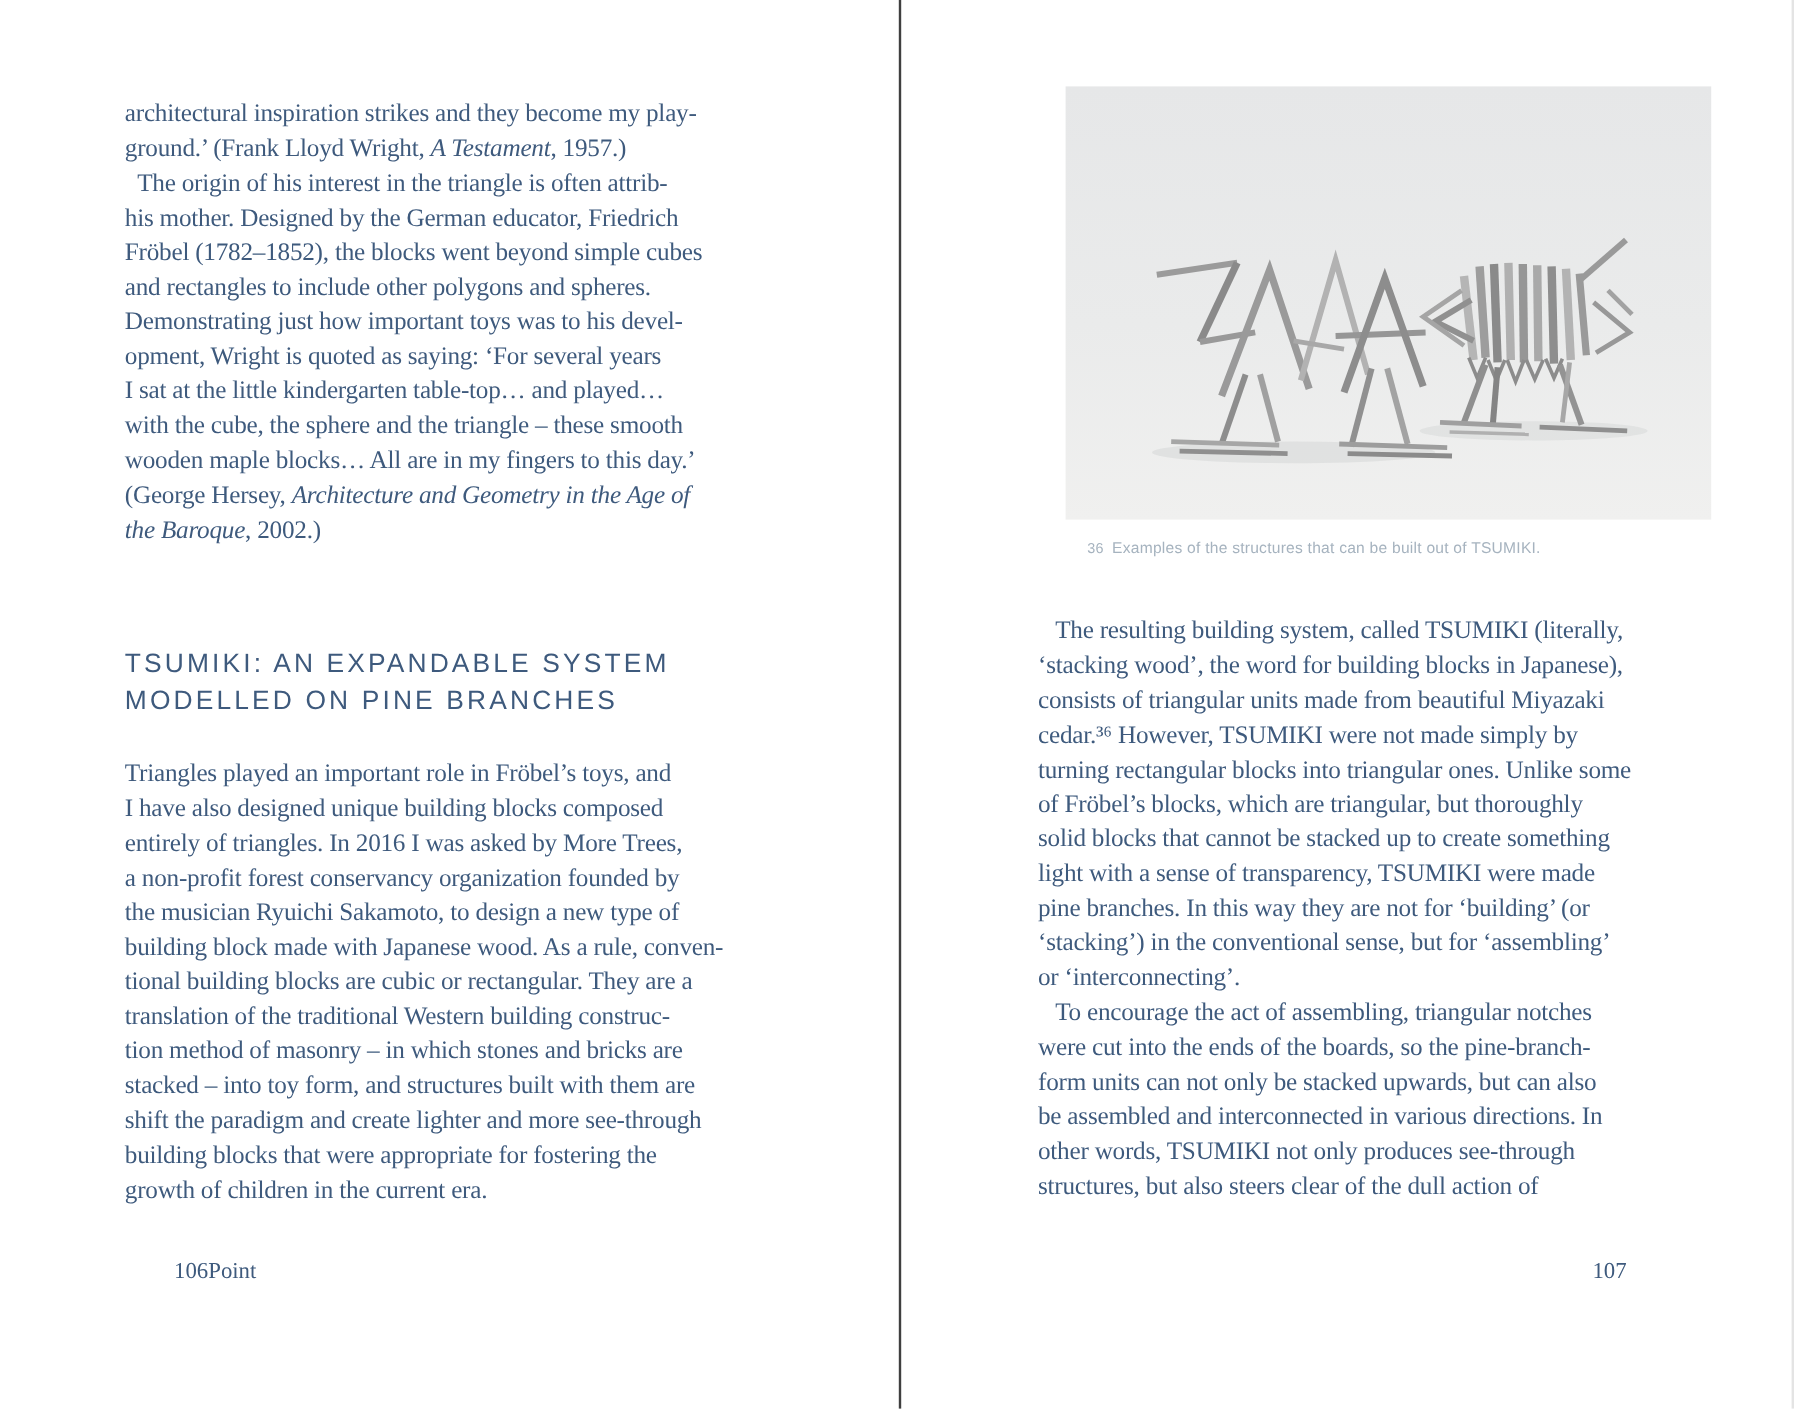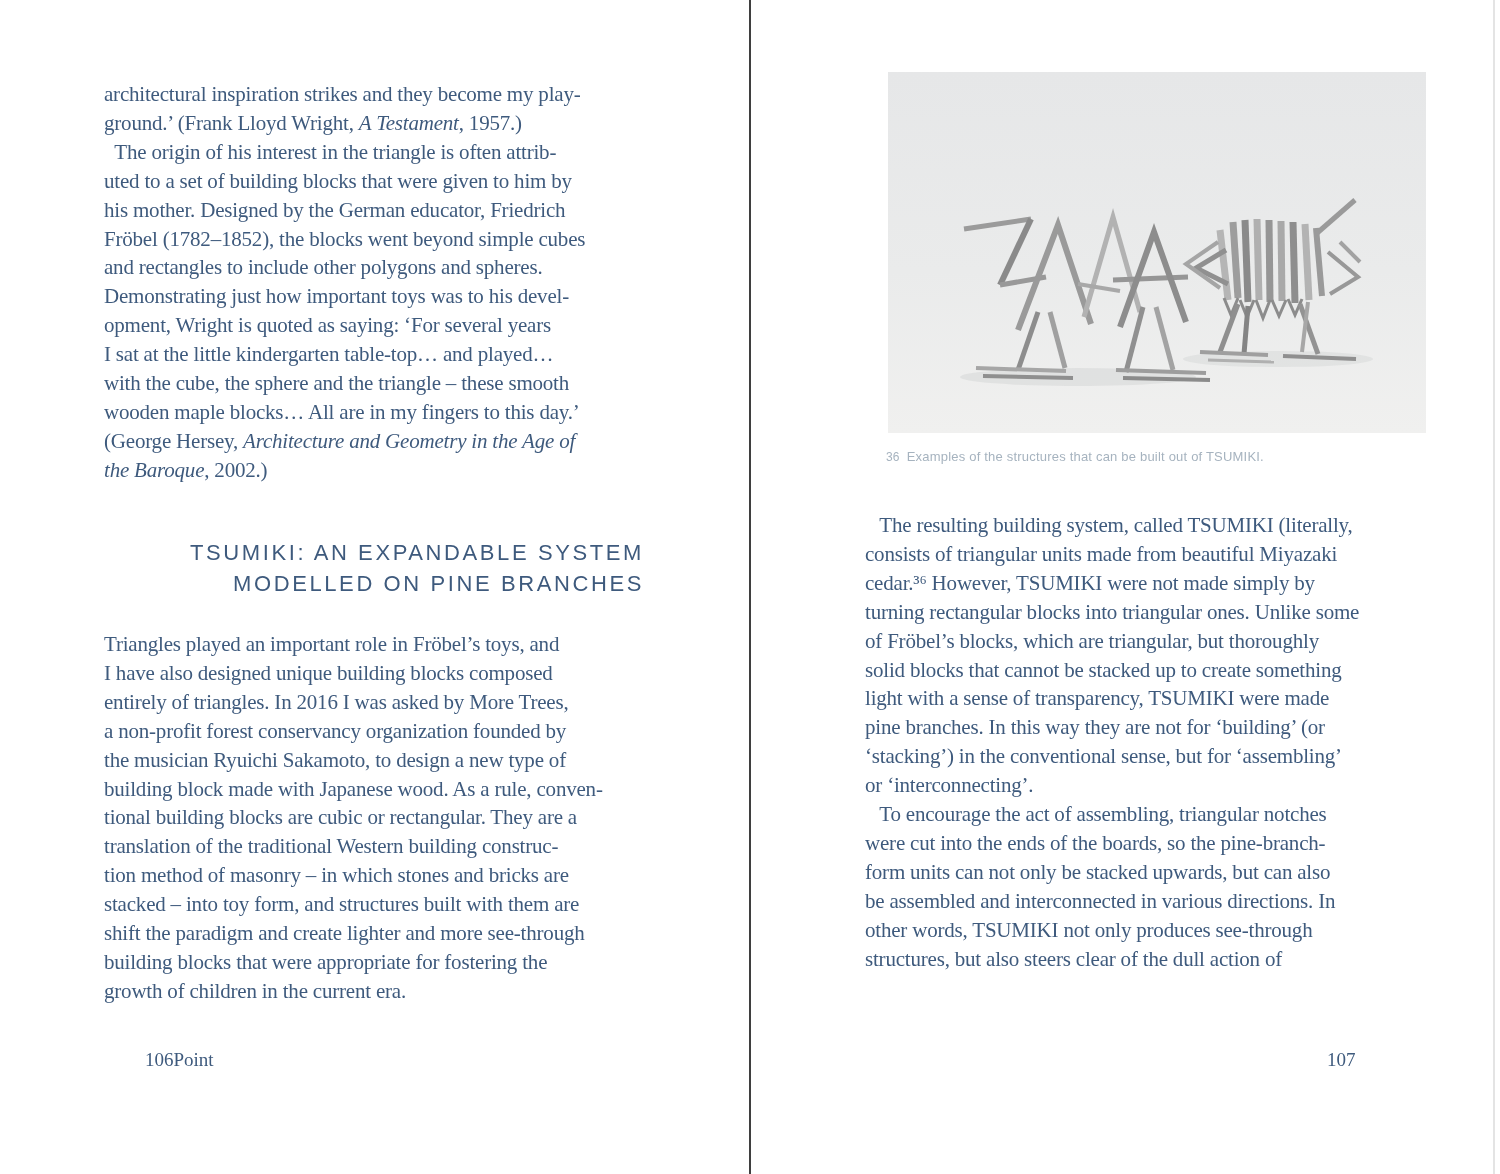--- a/index.html
+++ b/index.html
@@ -12,21 +12,21 @@
   .divider { position:absolute; left:749px; top:0; width:2px; height:1174px; background:var(--divider,#3f3f3f); }
   .edge { position:absolute; left:1493px; top:0; width:2px; height:1174px; background:#e4e4e4; }
 
   .para { position:absolute; color:var(--text,#3e5a7d); font-size:21px; line-height:28.9px; letter-spacing:-0.2px; }
   .tline { white-space:pre; }
   .it { font-style:italic; }
 
   .para-l1 { left:104px; top:80px;  width:560px; }
   .heading {
     position:absolute; left:104px; top:537px; width:540px; margin:0;
-    text-align:right; color:var(--text,#3e5a7d);
+    text-align:left; color:var(--text,#3e5a7d);
     font-family:"Liberation Sans","DejaVu Sans",sans-serif;
     font-weight:300; font-size:22px; line-height:31px; letter-spacing:2.6px;
   }
   .para-l2 { left:104px; top:630px; width:560px; }
 
   .folio { position:absolute; color:var(--text,#3e5a7d); font-size:19px; line-height:24px; }
   .folio-left { left:145px; top:1048px; }
   .folio-left .runtitle { }
   .folio-right { left:1327px; top:1048px; }
 
@@ -34,39 +34,38 @@
     position:absolute; left:888px; top:72px; width:538px; height:361px; margin:0;
     background:linear-gradient(180deg,#e6e7e8 0%, #eaebeb 55%, #f0f0ef 100%);
   }
   .photo svg { display:block; width:538px; height:361px; }
 
   .caption {
     position:absolute; left:886px; top:449px; width:560px;
     font-family:"Liberation Sans","DejaVu Sans",sans-serif;
     font-size:13px; letter-spacing:0.2px; color:var(--caption,#a6b3bf);
   }
-  .caption .capnum { margin-right:7px; font-size:12px; }
+  .caption .capnum { margin-right:7px; font-size:12px;margin-left:20px; }
 
   .rtext { position:absolute; left:853px; top:511px; width:552px;margin-left:12px; }
   .rtext .para { position:static; }
 </style>
 </head>
 <body>
 
 <div class="page">
 
   <div class="divider"></div>
   <div class="edge"></div>
 
   <section>
     <div class="para para-l1">
         <div class="tline"><span>architectural inspiration strikes and they become my play-</span></div>
         <div class="tline"><span>ground.’ (Frank Lloyd Wright, </span><span class="it">A Testament</span><span>, 1957.)</span></div>
         <div class="tline"><span> The origin of his interest in the triangle is often attrib-</span></div>
-        <div class="tline"><span>uted to a set of building blocks that were given to him by</span></div>
         <div class="tline"><span>his mother. Designed by the German educator, Friedrich</span></div>
         <div class="tline"><span>Fröbel (1782–1852), the blocks went beyond simple cubes</span></div>
         <div class="tline"><span>and rectangles to include other polygons and spheres.</span></div>
         <div class="tline"><span>Demonstrating just how important toys was to his devel-</span></div>
         <div class="tline"><span>opment, Wright is quoted as saying: ‘For several years</span></div>
         <div class="tline"><span>I sat at the little kindergarten table-top… and played…</span></div>
         <div class="tline"><span>with the cube, the sphere and the triangle – these smooth</span></div>
         <div class="tline"><span>wooden maple blocks… All are in my fingers to this day.’</span></div>
         <div class="tline"><span>(George Hersey, </span><span class="it">Architecture and Geometry in the Age of</span></div>
         <div class="tline"><span class="it">the Baroque</span><span>, 2002.)</span></div>
@@ -156,20 +155,21 @@
       </svg>
     </figure>
 
     <div class="caption">
       <span class="capnum">36</span><span>Examples of the structures that can be built out of TSUMIKI.</span>
     </div>
 
     <div class="rtext">
       <div class="para">
           <div class="tline"><span>  The resulting building system, called TSUMIKI (literally,</span></div>
+          <div class="tline"><span>‘stacking wood’, the word for building blocks in Japanese),</span></div>
           <div class="tline"><span>consists of triangular units made from beautiful Miyazaki</span></div>
           <div class="tline"><span>cedar.³⁶ However, TSUMIKI were not made simply by</span></div>
           <div class="tline"><span>turning rectangular blocks into triangular ones. Unlike some</span></div>
           <div class="tline"><span>of Fröbel’s blocks, which are triangular, but thoroughly</span></div>
           <div class="tline"><span>solid blocks that cannot be stacked up to create something</span></div>
           <div class="tline"><span>light with a sense of transparency, TSUMIKI were made</span></div>
           <div class="tline"><span>pine branches. In this way they are not for ‘building’ (or</span></div>
           <div class="tline"><span>‘stacking’) in the conventional sense, but for ‘assembling’</span></div>
           <div class="tline"><span>or ‘interconnecting’.</span></div>
         </div>

